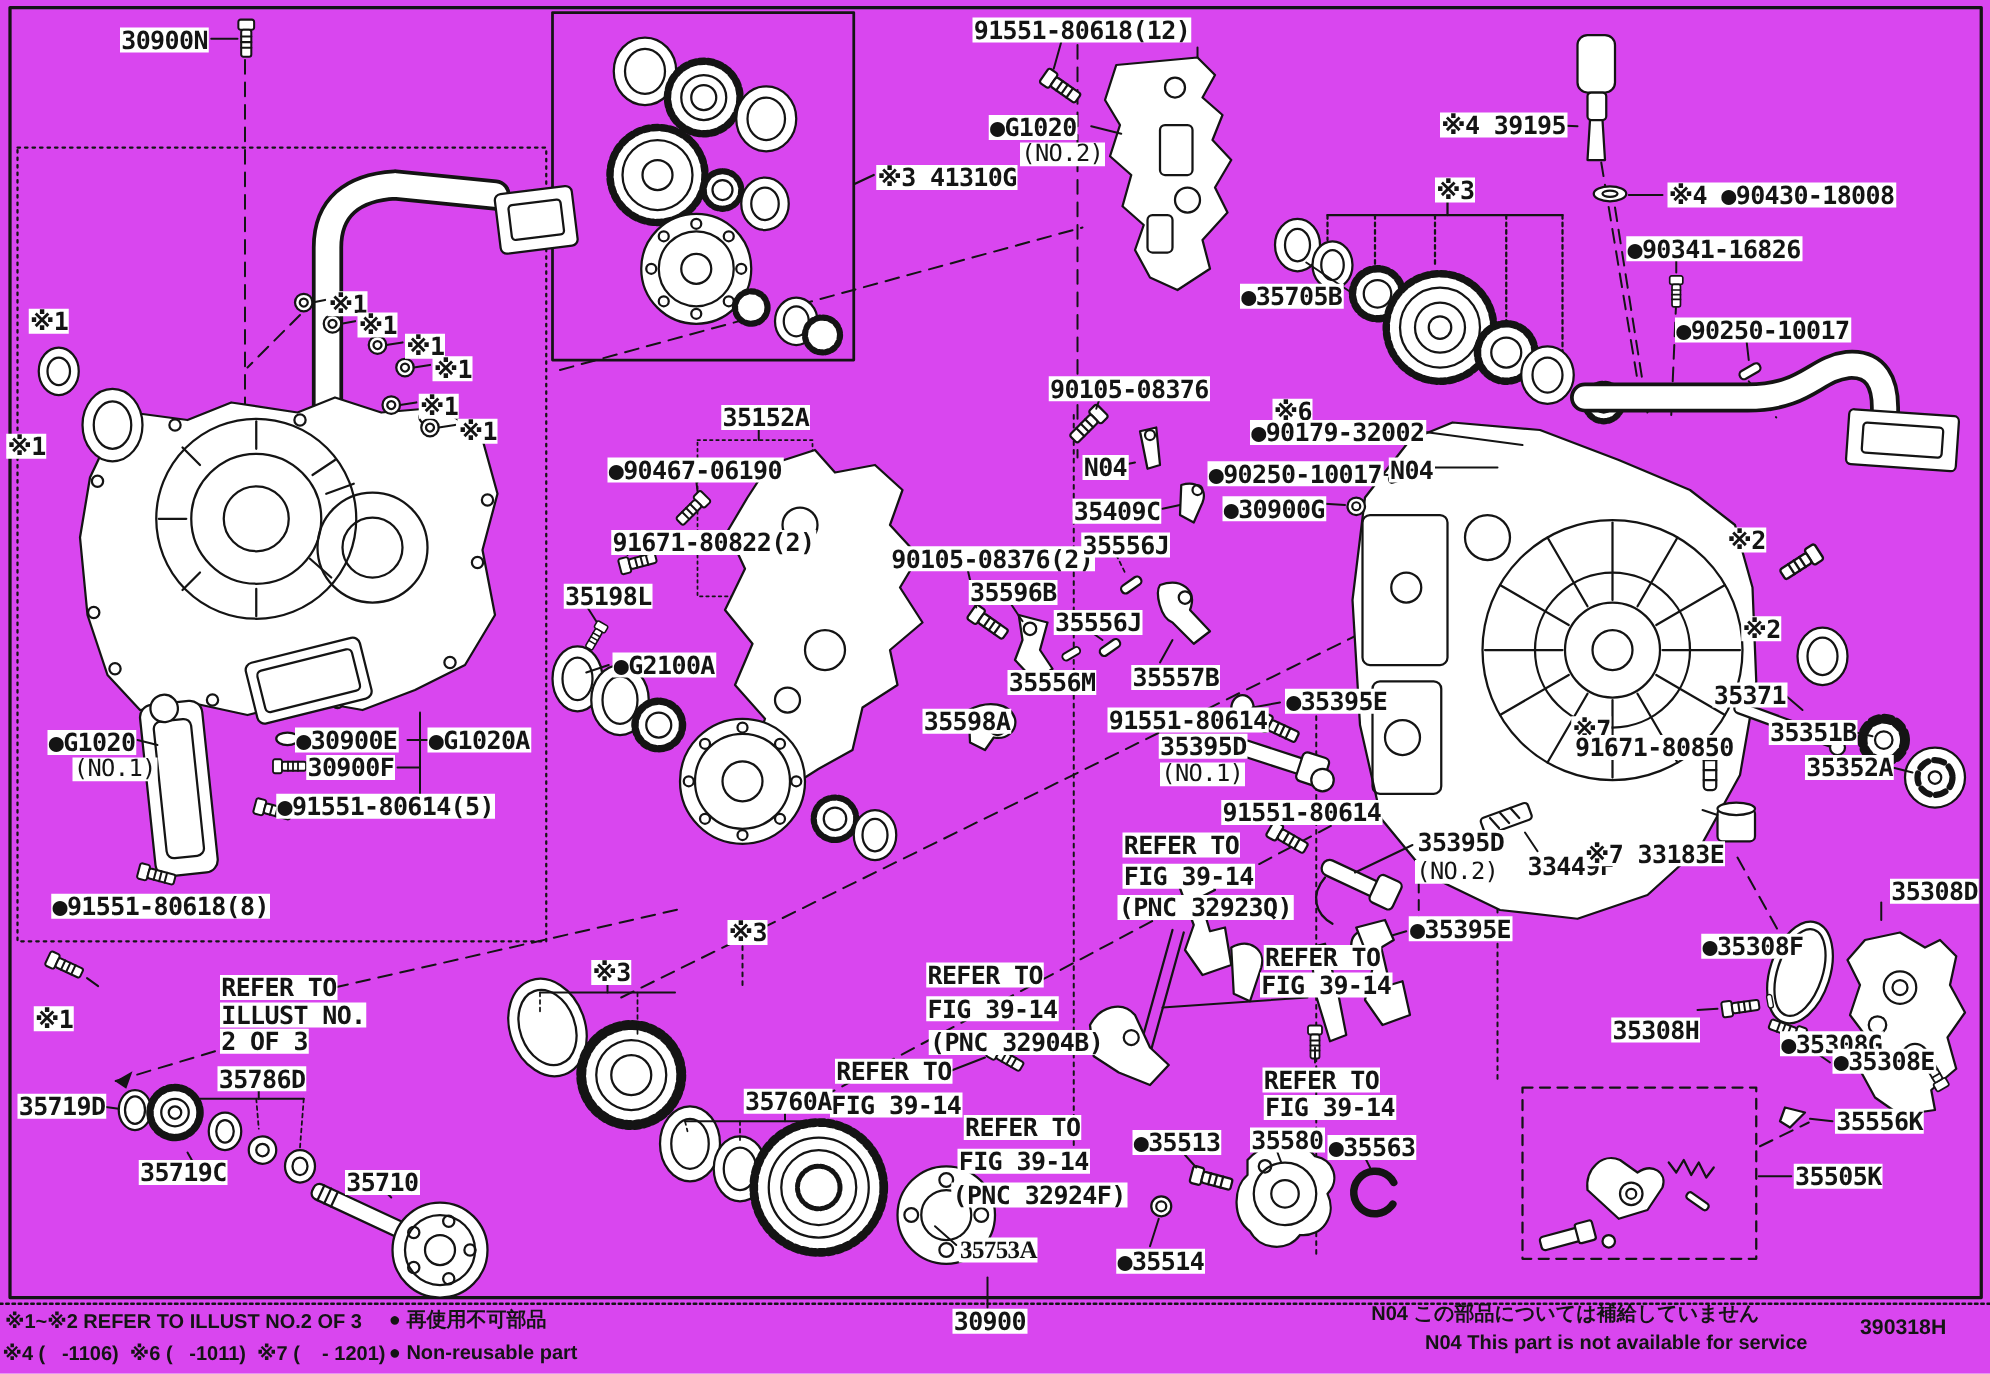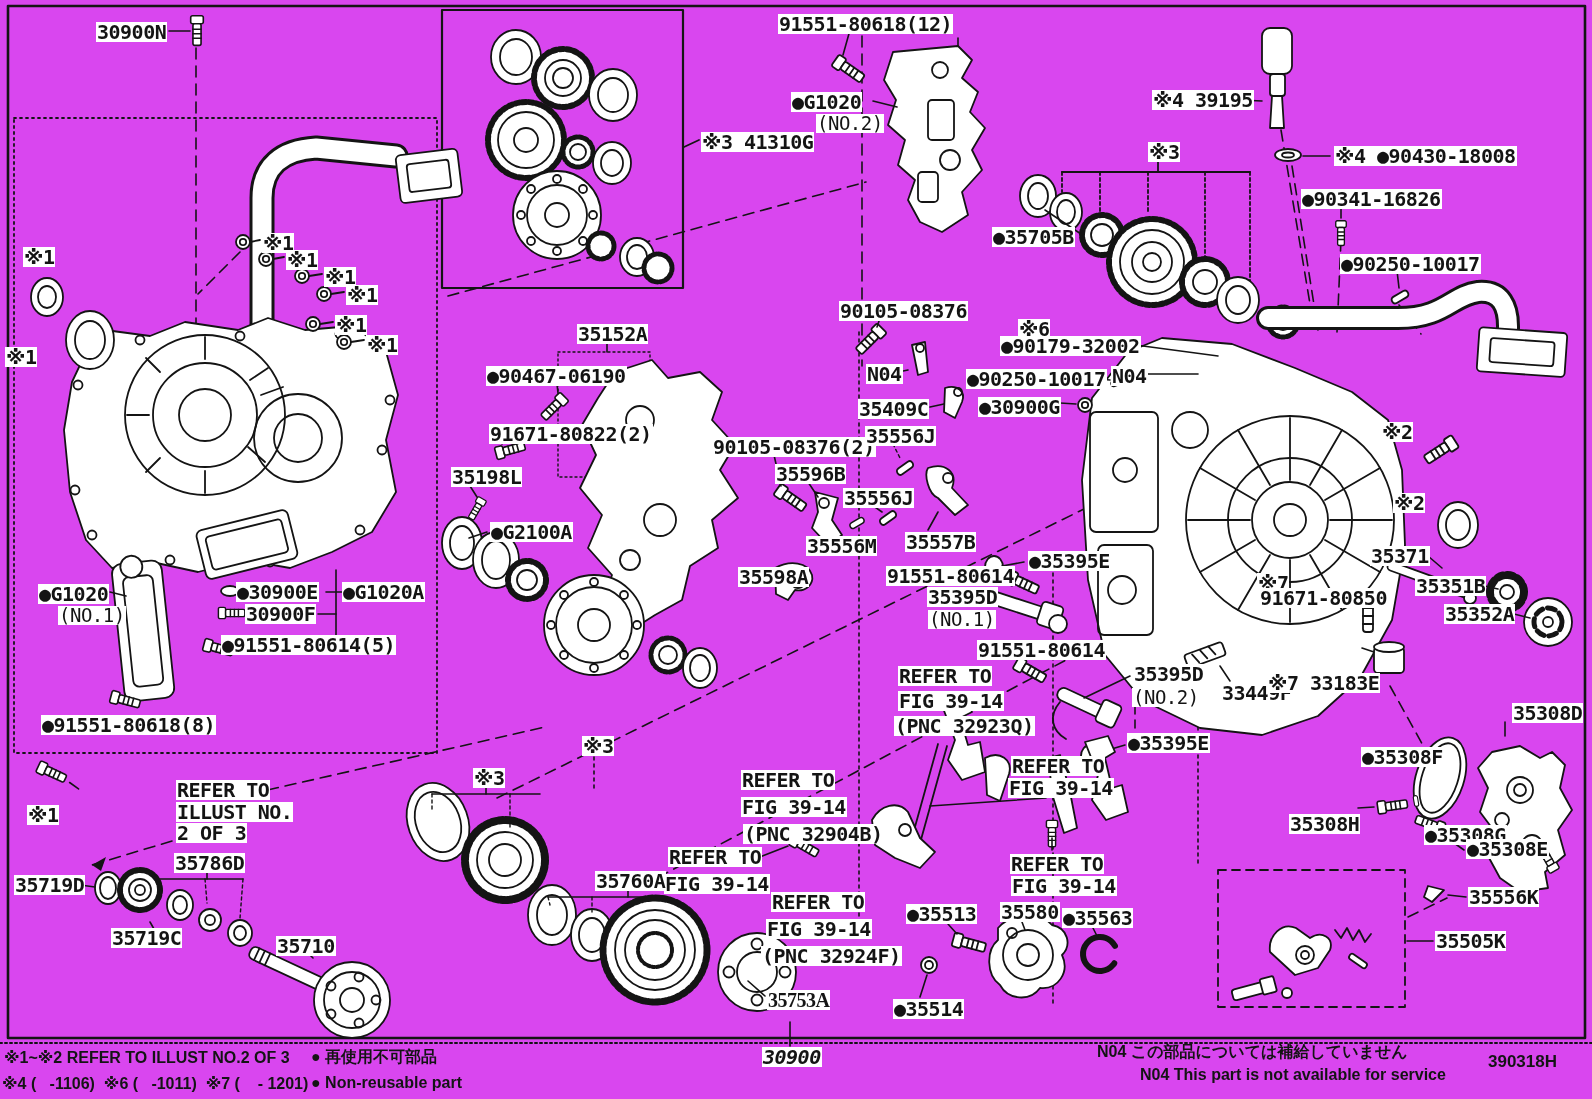--- a/index.html
+++ b/index.html
@@ -609,21 +609,21 @@
       <div class="lbl" style="left: 664px; top: 874px;">FIG 39-14</div>
       <div class="lbl" style="left: 771px; top: 892px;">REFER TO</div>
       <div class="lbl" style="left: 766px; top: 919px;">FIG 39-14</div>
       <div class="lbl" style="left: 761px; top: 946px;">(PNC 32924F)</div>
       <div class="lbl" style="left: 906px; top: 904px;">●35513</div>
       <div class="lbl" style="left: 1000px; top: 902px;">35580</div>
       <div class="lbl" style="left: 1062px; top: 908px;">●35563</div>
       <div class="lbl" style="left: 893px; top: 999px;">●35514</div>
       <div class="lbl" style="left: 595px; top: 871px;">35760A</div>
       <div class="lbl" style="left: 767px; top: 990px; font-family: Liberation Serif, serif;">35753A</div>
-      <div class="lbl" style="left: 762px; top: 1047px; font-style: italic;">30900</div>
+      <div class="lbl" style="left: 762px; top: 1047px;">30900</div>
       <div class="lbl" style="left: 174px; top: 853px;">35786D</div>
       <div class="lbl" style="left: 14px; top: 875px;">35719D</div>
       <div class="lbl" style="left: 111px; top: 928px;">35719C</div>
       <div class="lbl" style="left: 276px; top: 936px;">35710</div>
       <div class="lbl" style="left: 176px; top: 780px;">REFER TO</div>
       <div class="lbl" style="left: 176px; top: 802px;">ILLUST NO.</div>
       <div class="lbl" style="left: 176px; top: 823px;">2 OF 3</div>
       <div class="lbl" style="left: 38px; top: 584px;">●G1020</div>
       <div class="lbl s" style="left: 58px; top: 606px;">(NO.1)</div>
       <div class="lbl" style="left: 236px; top: 582px;">●30900E</div>

